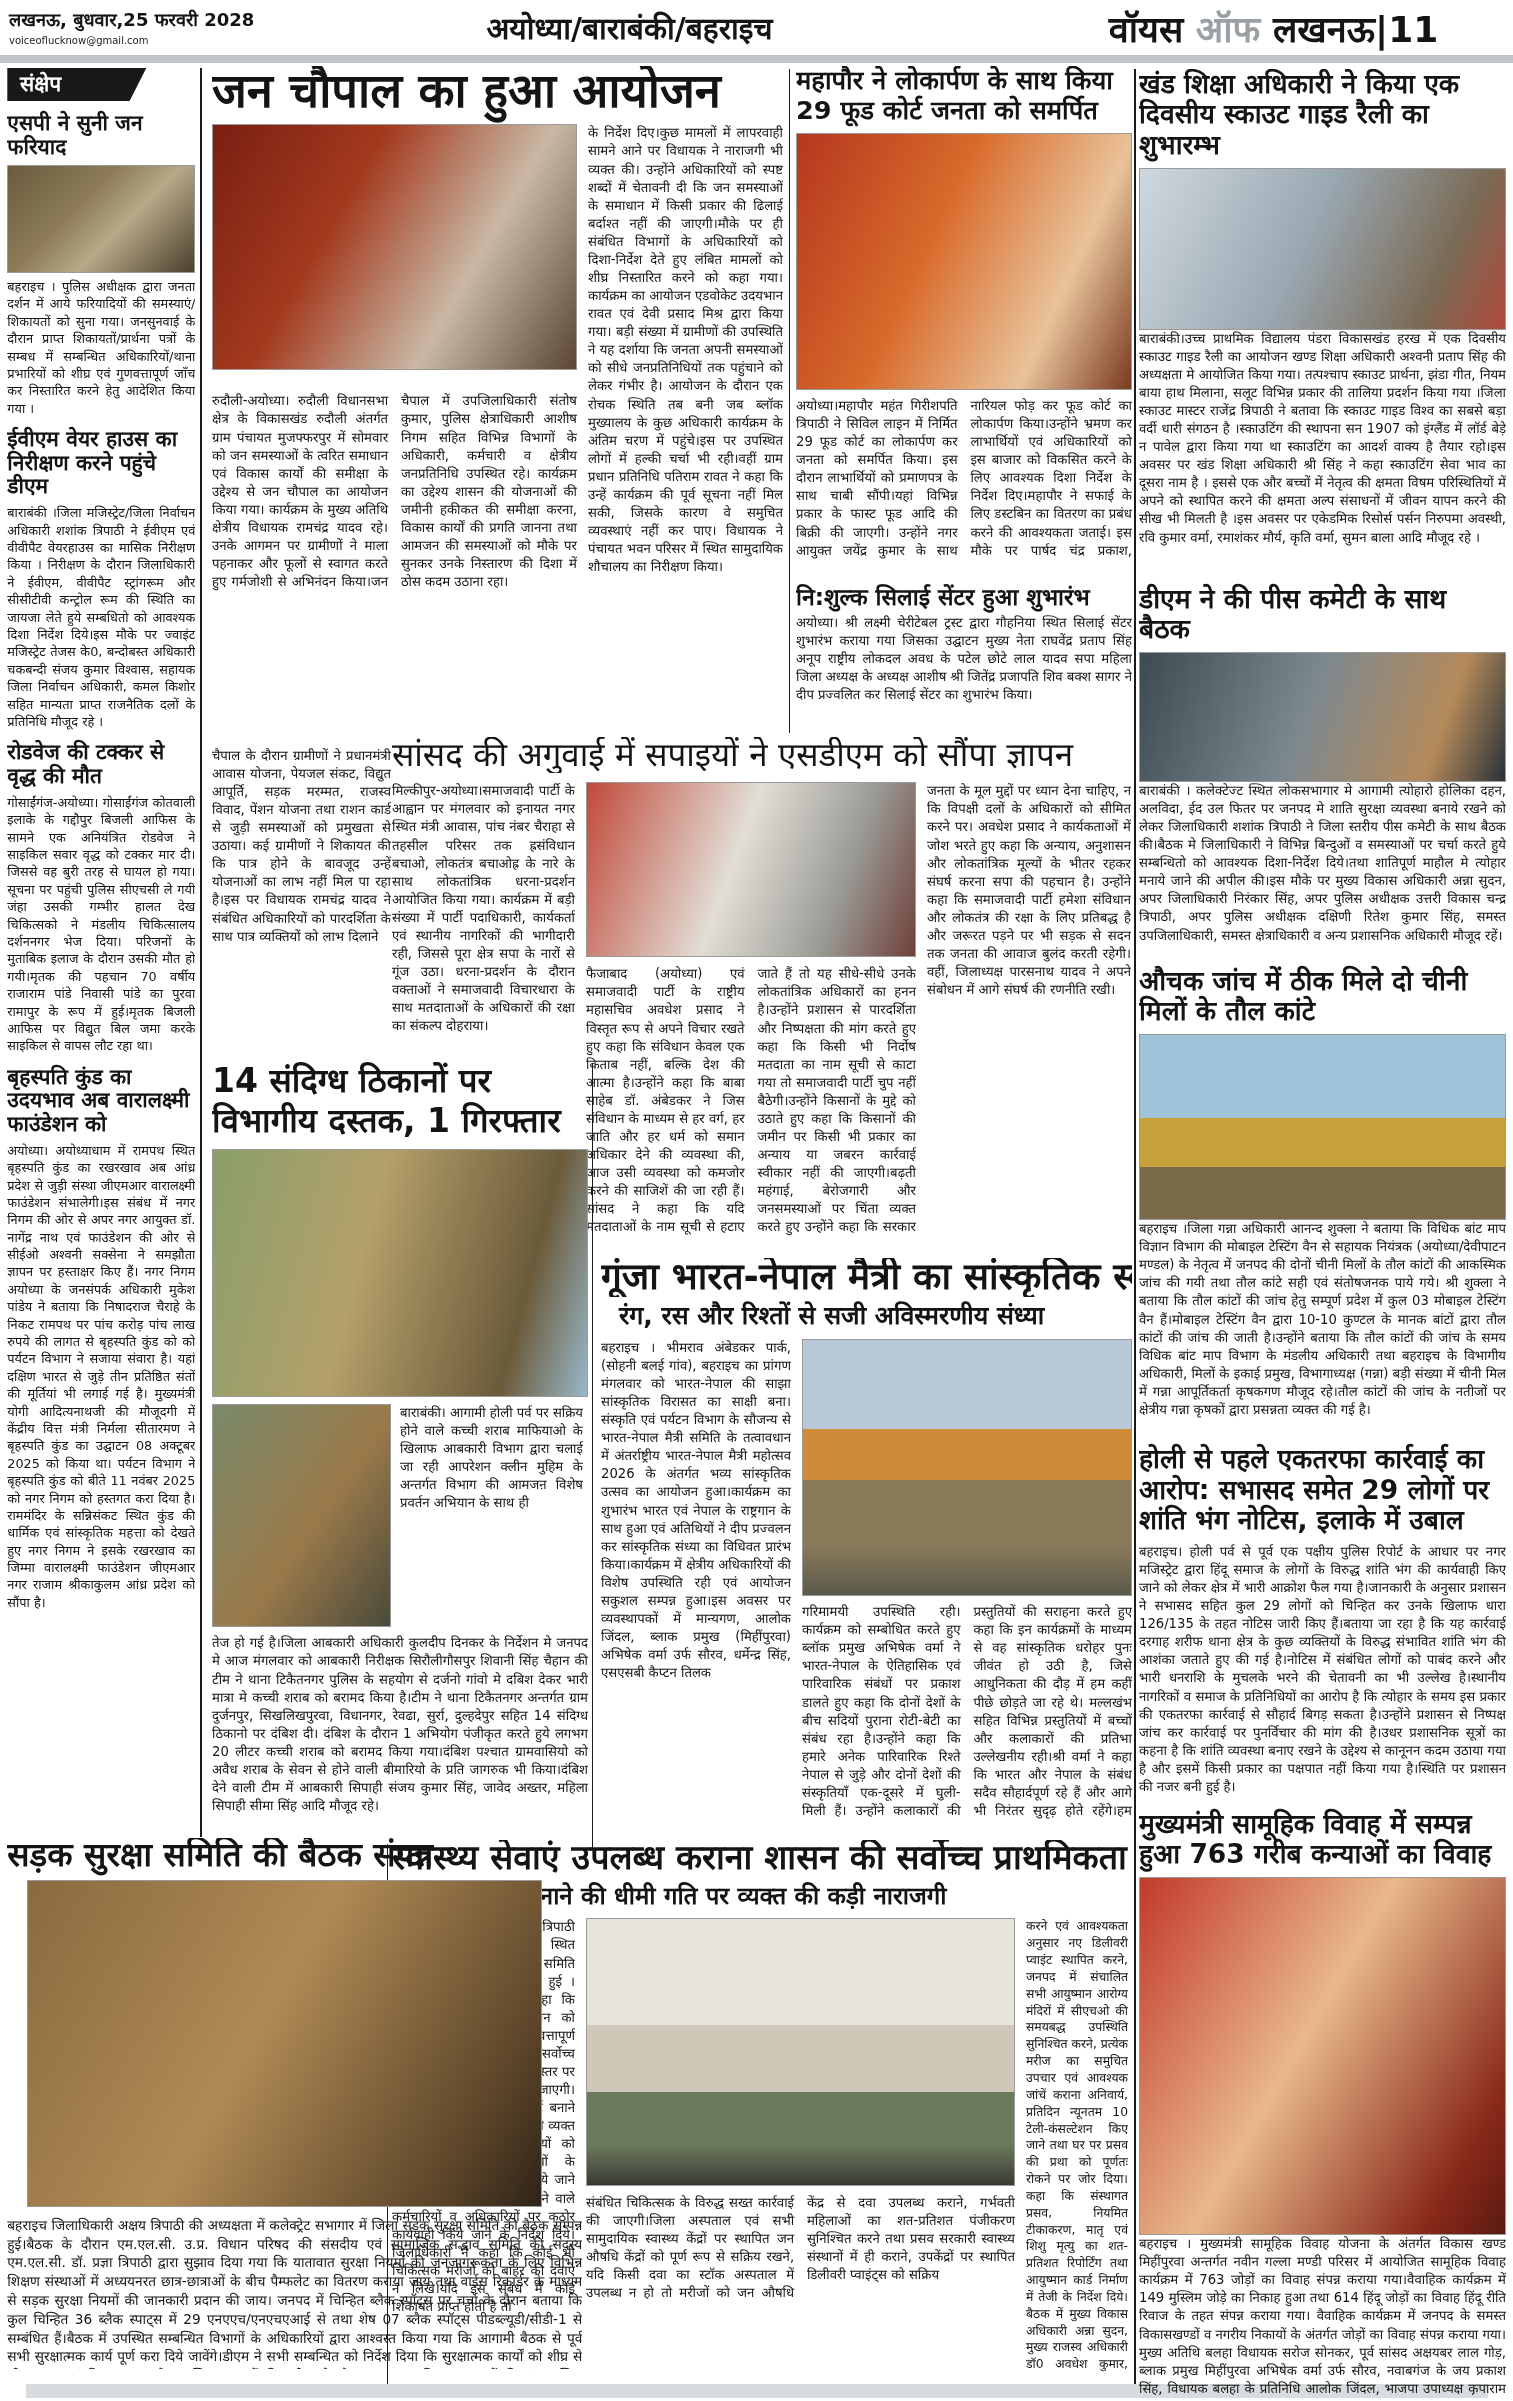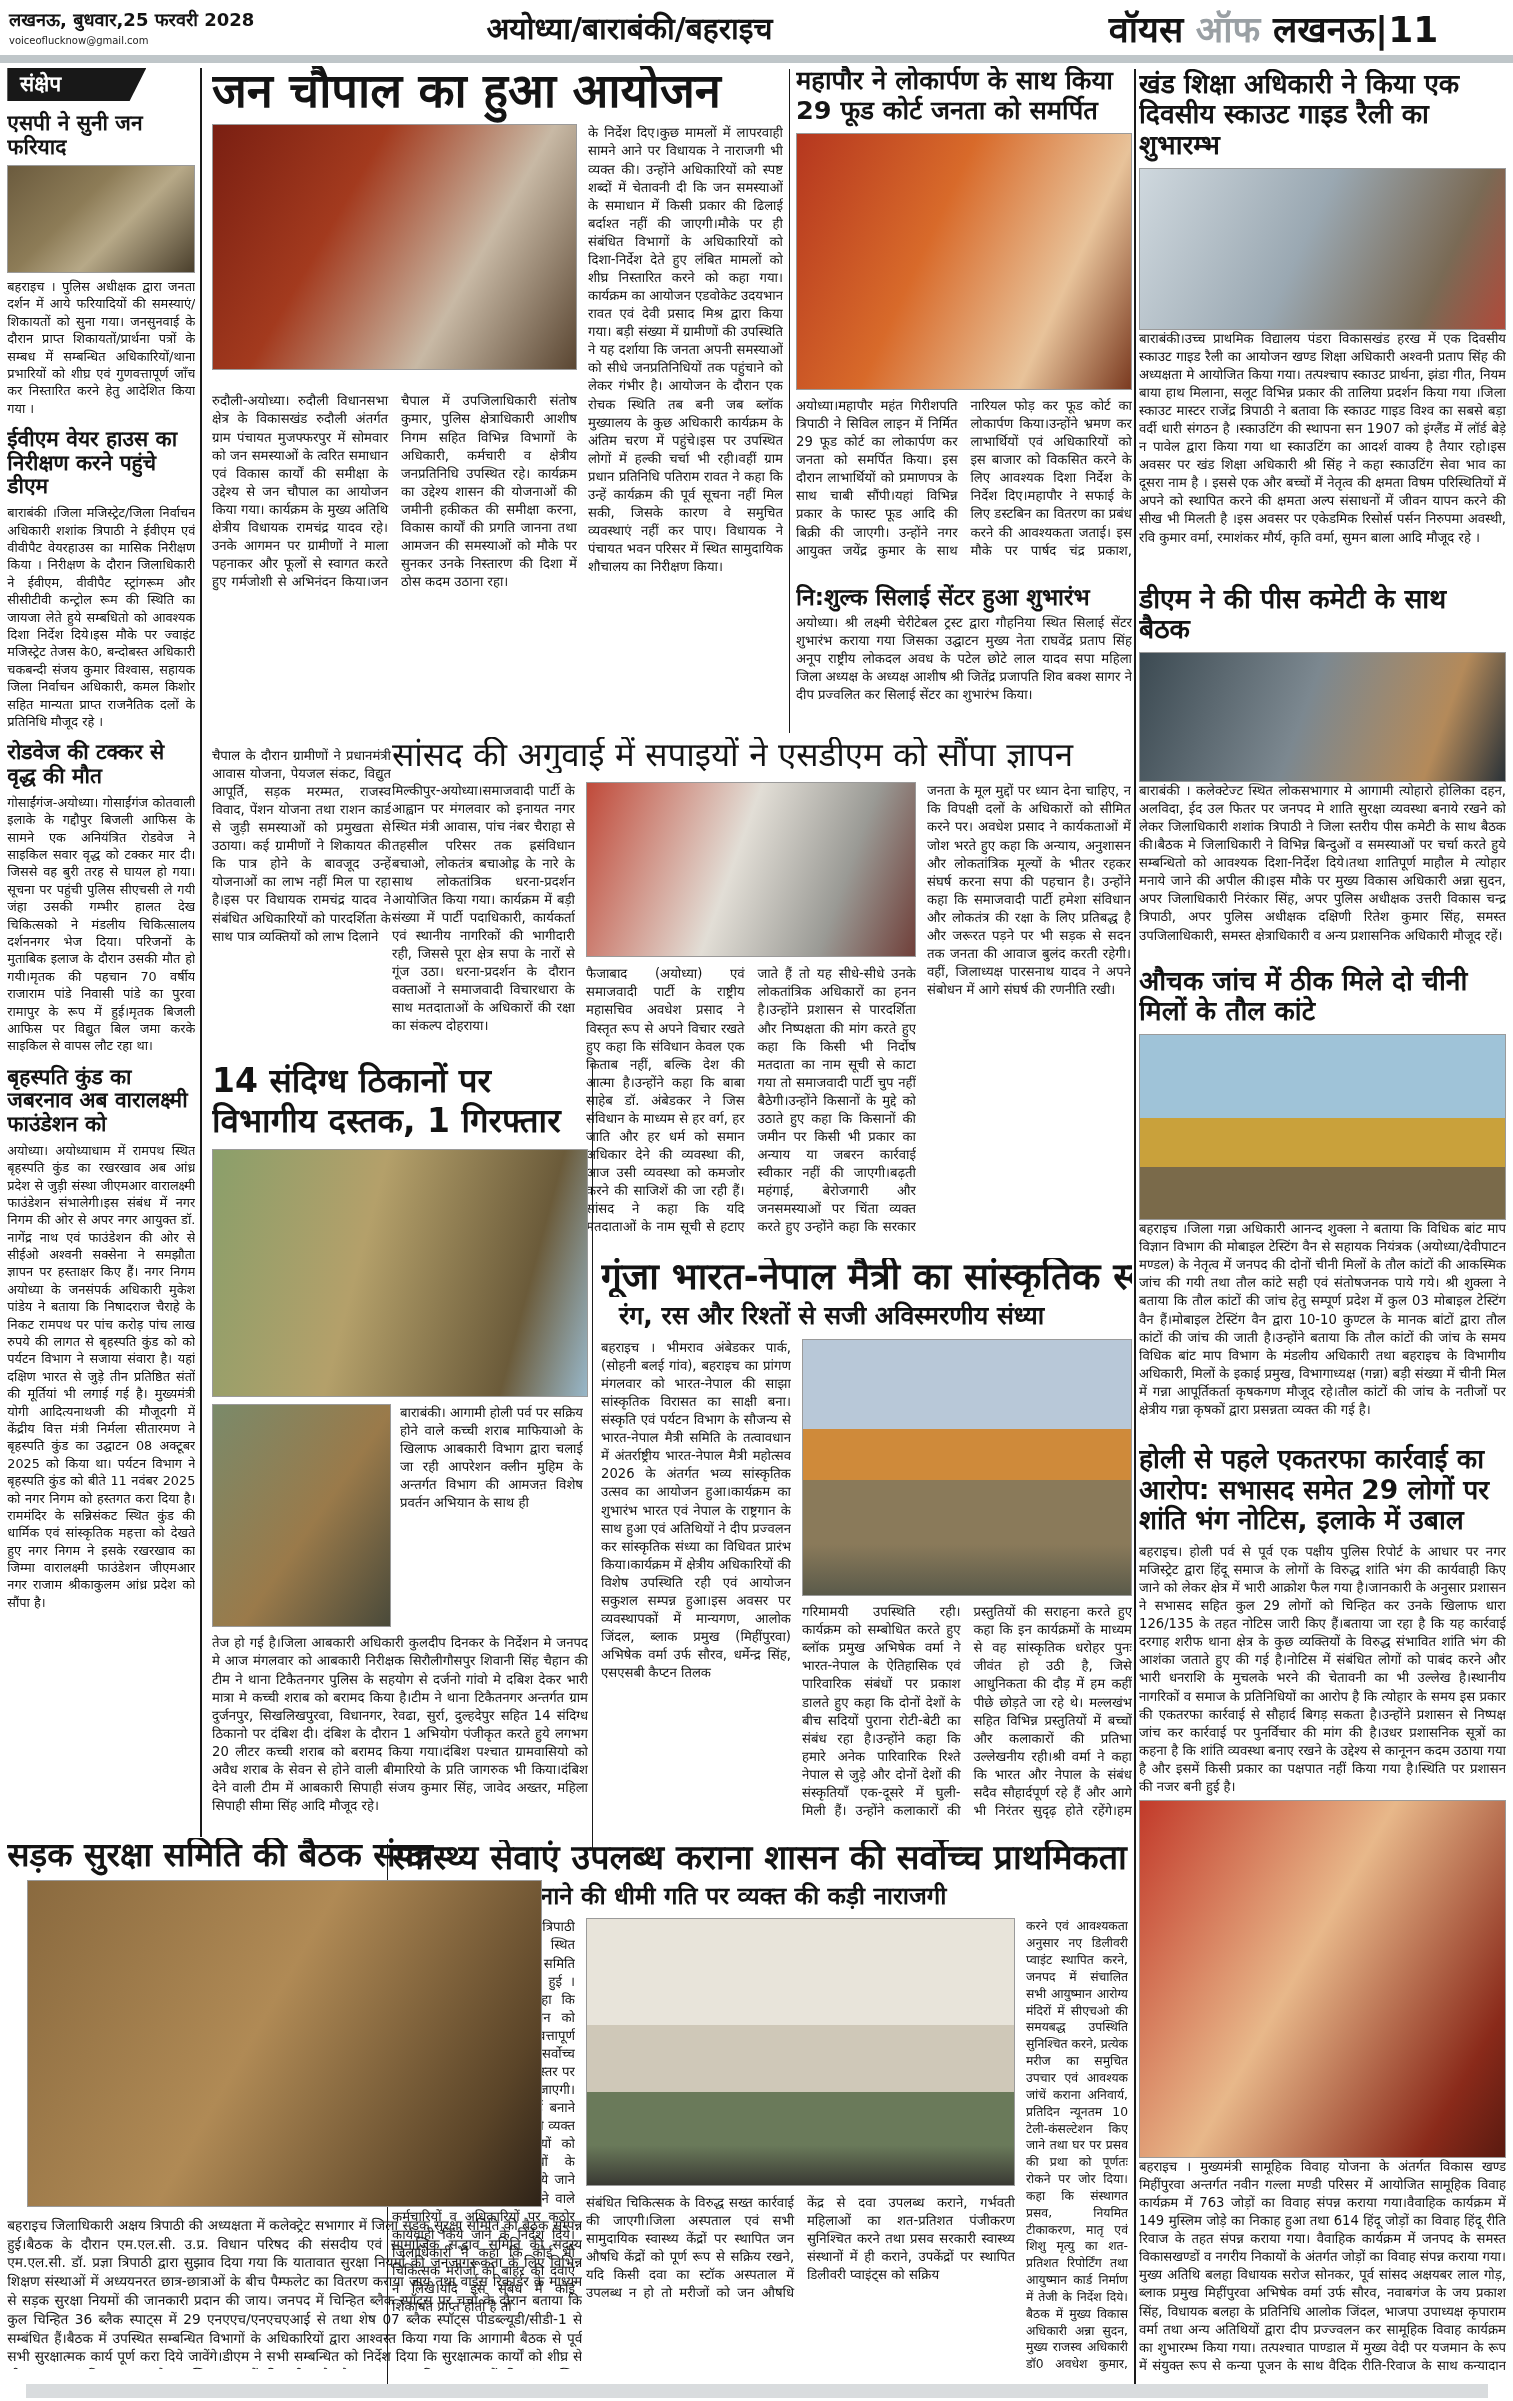--- a/index.html
+++ b/index.html
@@ -118,21 +118,21 @@
 
   <div class="abs sidebar">
     <div class="tab">संक्षेप</div>
     <div class="sb-h">एसपी ने सुनी जन फरियाद</div>
     <div class="ph p-sp"></div>
     <div class="sb-b">बहराइच । पुलिस अधीक्षक द्वारा जनता दर्शन में आये फरियादियों की समस्याएं/शिकायतों को सुना गया। जनसुनवाई के दौरान प्राप्त शिकायतों/प्रार्थना पत्रों के सम्बध में सम्बन्धित अधिकारियों/थाना प्रभारियों को शीघ्र एवं गुणवत्तापूर्ण जाँच कर निस्तारित करने हेतु आदेशित किया गया ।</div>
     <div class="sb-h">ईवीएम वेयर हाउस का निरीक्षण करने पहुंचे डीएम</div>
     <div class="sb-b">बाराबंकी ।जिला मजिस्ट्रेट/जिला निर्वाचन अधिकारी शशांक त्रिपाठी ने ईवीएम एवं वीवीपैट वेयरहाउस का मासिक निरीक्षण किया । निरीक्षण के दौरान जिलाधिकारी ने ईवीएम, वीवीपैट स्ट्रांगरूम और सीसीटीवी कन्ट्रोल रूम की स्थिति का जायजा लेते हुये सम्बधितो को आवश्यक दिशा निर्देश दिये।इस मौके पर ज्वाइंट मजिस्ट्रेट तेजस के0, बन्दोबस्त अधिकारी चकबन्दी संजय कुमार विश्वास, सहायक जिला निर्वाचन अधिकारी, कमल किशोर सहित मान्यता प्राप्त राजनैतिक दलों के प्रतिनिधि मौजूद रहे ।</div>
     <div class="sb-h">रोडवेज की टक्कर से वृद्ध की मौत</div>
     <div class="sb-b">गोसाईंगंज-अयोध्या। गोसाईंगंज कोतवाली इलाके के गद्दौपुर बिजली आफिस के सामने एक अनियंत्रित रोडवेज ने साइकिल सवार वृद्ध को टक्कर मार दी।जिससे वह बुरी तरह से घायल हो गया।सूचना पर पहुंची पुलिस सीएचसी ले गयी जंहा उसकी गम्भीर हालत देख चिकित्सको ने मंडलीय चिकित्सालय दर्शननगर भेज दिया। परिजनों के मुताबिक इलाज के दौरान उसकी मौत हो गयी।मृतक की पहचान 70 वर्षीय राजाराम पांडे निवासी पांडे का पुरवा रामापुर के रूप में हुई।मृतक बिजली आफिस पर विद्युत बिल जमा करके साइकिल से वापस लौट रहा था।</div>
-    <div class="sb-h">बृहस्पति कुंड का जबरनाव अब वारालक्ष्मी फाउंडेशन को</div>
+    <div class="sb-h">बृहस्पति कुंड का उदयभाव अब वारालक्ष्मी फाउंडेशन को</div>
     <div class="sb-b">अयोध्या। अयोध्याधाम में रामपथ स्थित बृहस्पति कुंड का रखरखाव अब आंध्र प्रदेश से जुड़ी संस्था जीएमआर वारालक्ष्मी फाउंडेशन संभालेगी।इस संबंध में नगर निगम की ओर से अपर नगर आयुक्त डॉ. नागेंद्र नाथ एवं फाउंडेशन की ओर से सीईओ अश्वनी सक्सेना ने समझौता ज्ञापन पर हस्ताक्षर किए हैं। नगर निगम अयोध्या के जनसंपर्क अधिकारी मुकेश पांडेय ने बताया कि निषादराज चैराहे के निकट रामपथ पर पांच करोड़ पांच लाख रुपये की लागत से बृहस्पति कुंड को को पर्यटन विभाग ने सजाया संवारा है। यहां दक्षिण भारत से जुड़े तीन प्रतिष्ठित संतों की मूर्तियां भी लगाई गई है। मुख्यमंत्री योगी आदित्यनाथजी की मौजूदगी में केंद्रीय वित्त मंत्री निर्मला सीतारमण ने बृहस्पति कुंड का उद्घाटन 08 अक्टूबर 2025 को किया था। पर्यटन विभाग ने बृहस्पति कुंड को बीते 11 नवंबर 2025 को नगर निगम को हस्तगत करा दिया है। राममंदिर के सन्निसंकट स्थित कुंड की धार्मिक एवं सांस्कृतिक महत्ता को देखते हुए नगर निगम ने इसके रखरखाव का जिम्मा वारालक्ष्मी फाउंडेशन जीएमआर नगर राजाम श्रीकाकुलम आंध्र प्रदेश को सौंपा है।</div>
   </div>
 
   <div class="abs jan">
     <div class="h-jan">जन चौपाल का हुआ आयोजन</div>
     <div class="jan-row">
       <div class="jan-left">
         <div class="ph p-chaupal"></div>
         <div class="bt c2 jan-2col">रुदौली-अयोध्या। रुदौली विधानसभा क्षेत्र के विकासखंड रुदौली अंतर्गत ग्राम पंचायत मुजफ्फरपुर में सोमवार को जन समस्याओं के त्वरित समाधान एवं विकास कार्यों की समीक्षा के उद्देश्य से जन चौपाल का आयोजन किया गया। कार्यक्रम के मुख्य अतिथि क्षेत्रीय विधायक रामचंद्र यादव रहे।उनके आगमन पर ग्रामीणों ने माला पहनाकर और फूलों से स्वागत करते हुए गर्मजोशी से अभिनंदन किया।जन चैपाल में उपजिलाधिकारी संतोष कुमार, पुलिस क्षेत्राधिकारी आशीष निगम सहित विभिन्न विभागों के अधिकारी, कर्मचारी व क्षेत्रीय जनप्रतिनिधि उपस्थित रहे। कार्यक्रम का उद्देश्य शासन की योजनाओं की जमीनी हकीकत की समीक्षा करना, विकास कार्यों की प्रगति जानना तथा आमजन की समस्याओं को मौके पर सुनकर उनके निस्तारण की दिशा में ठोस कदम उठाना रहा।</div>
         <div class="bt jan-tail">चैपाल के दौरान ग्रामीणों ने प्रधानमंत्री आवास योजना, पेयजल संकट, विद्युत आपूर्ति, सड़क मरम्मत, राजस्व विवाद, पेंशन योजना तथा राशन कार्ड से जुड़ी समस्याओं को प्रमुखता से उठाया। कई ग्रामीणों ने शिकायत की कि पात्र होने के बावजूद उन्हें योजनाओं का लाभ नहीं मिल पा रहा है।इस पर विधायक रामचंद्र यादव ने संबंधित अधिकारियों को पारदर्शिता के साथ पात्र व्यक्तियों को लाभ दिलाने</div>
@@ -209,18 +209,19 @@
     <div class="ph p-peace"></div>
     <div class="rc-b rb2">बाराबंकी । कलेक्टेज्ट स्थित लोकसभागार मे आगामी त्योहारो होलिका दहन, अलविदा, ईद उल फितर पर जनपद मे शाति सुरक्षा व्यवस्था बनाये रखने को लेकर जिलाधिकारी शशांक त्रिपाठी ने जिला स्तरीय पीस कमेटी के साथ बैठक की।बैठक मे जिलाधिकारी ने विभिन्न बिन्दुओं व समस्याओं पर चर्चा करते हुये सम्बन्धितो को आवश्यक दिशा-निर्देश दिये।तथा शातिपूर्ण माहौल मे त्योहार मनाये जाने की अपील की।इस मौके पर मुख्य विकास अधिकारी अन्ना सुदन, अपर जिलाधिकारी निरंकार सिंह, अपर पुलिस अधीक्षक उत्तरी विकास चन्द्र त्रिपाठी, अपर पुलिस अधीक्षक दक्षिणी रितेश कुमार सिंह, समस्त उपजिलाधिकारी, समस्त क्षेत्राधिकारी व अन्य प्रशासनिक अधिकारी मौजूद रहें।</div>
 
     <div class="rc-h">औचक जांच में ठीक मिले दो चीनी मिलों के तौल कांटे</div>
     <div class="ph p-crane"></div>
     <div class="rc-b rb3">बहराइच ।जिला गन्ना अधिकारी आनन्द शुक्ला ने बताया कि विधिक बांट माप विज्ञान विभाग की मोबाइल टेस्टिंग वैन से सहायक नियंत्रक (अयोध्या/देवीपाटन मण्डल) के नेतृत्व में जनपद की दोनों चीनी मिलों के तौल कांटों की आकस्मिक जांच की गयी तथा तौल कांटे सही एवं संतोषजनक पाये गये। श्री शुक्ला ने बताया कि तौल कांटों की जांच हेतु सम्पूर्ण प्रदेश में कुल 03 मोबाइल टेस्टिंग वैन हैं।मोबाइल टेस्टिंग वैन द्वारा 10-10 कुण्टल के मानक बांटों द्वारा तौल कांटों की जांच की जाती है।उन्होंने बताया कि तौल कांटों की जांच के समय विधिक बांट माप विभाग के मंडलीय अधिकारी तथा बहराइच के विभागीय अधिकारी, मिलों के इकाई प्रमुख, विभागाध्यक्ष (गन्ना) बड़ी संख्या में चीनी मिल में गन्ना आपूर्तिकर्ता कृषकगण मौजूद रहे।तौल कांटों की जांच के नतीजों पर क्षेत्रीय गन्ना कृषकों द्वारा प्रसन्नता व्यक्त की गई है।</div>
 
     <div class="rc-h">होली से पहले एकतरफा कार्रवाई का आरोप: सभासद समेत 29 लोगों पर शांति भंग नोटिस, इलाके में उबाल</div>
     <div class="rc-b rb4">बहराइच। होली पर्व से पूर्व एक पक्षीय पुलिस रिपोर्ट के आधार पर नगर मजिस्ट्रेट द्वारा हिंदू समाज के लोगों के विरुद्ध शांति भंग की कार्यवाही किए जाने को लेकर क्षेत्र में भारी आक्रोश फैल गया है।जानकारी के अनुसार प्रशासन ने सभासद सहित कुल 29 लोगों को चिन्हित कर उनके खिलाफ धारा 126/135 के तहत नोटिस जारी किए हैं।बताया जा रहा है कि यह कार्रवाई दरगाह शरीफ थाना क्षेत्र के कुछ व्यक्तियों के विरुद्ध संभावित शांति भंग की आशंका जताते हुए की गई है।नोटिस में संबंधित लोगों को पाबंद करने और भारी धनराशि के मुचलके भरने की चेतावनी का भी उल्लेख है।स्थानीय नागरिकों व समाज के प्रतिनिधियों का आरोप है कि त्योहार के समय इस प्रकार की एकतरफा कार्रवाई से सौहार्द बिगड़ सकता है।उन्होंने प्रशासन से निष्पक्ष जांच कर कार्रवाई पर पुनर्विचार की मांग की है।उधर प्रशासनिक सूत्रों का कहना है कि शांति व्यवस्था बनाए रखने के उद्देश्य से कानूनन कदम उठाया गया है और इसमें किसी प्रकार का पक्षपात नहीं किया गया है।स्थिति पर प्रशासन की नजर बनी हुई है।</div>
 
+    <div class="rc-h">मुख्यमंत्री सामूहिक विवाह में सम्पन्न हुआ 763 गरीब कन्याओं का विवाह</div>
     <div class="ph p-wed"></div>
     <div class="rc-b rb5">बहराइच । मुख्यमंत्री सामूहिक विवाह योजना के अंतर्गत विकास खण्ड मिहींपुरवा अन्तर्गत नवीन गल्ला मण्डी परिसर में आयोजित सामूहिक विवाह कार्यक्रम में 763 जोड़ों का विवाह संपन्न कराया गया।वैवाहिक कार्यक्रम में 149 मुस्लिम जोड़े का निकाह हुआ तथा 614 हिंदू जोड़ों का विवाह हिंदू रीति रिवाज के तहत संपन्न कराया गया। वैवाहिक कार्यक्रम में जनपद के समस्त विकासखण्डों व नगरीय निकायों के अंतर्गत जोड़ों का विवाह संपन्न कराया गया। मुख्य अतिथि बलहा विधायक सरोज सोनकर, पूर्व सांसद अक्षयबर लाल गोड़, ब्लाक प्रमुख मिहींपुरवा अभिषेक वर्मा उर्फ सौरव, नवाबगंज के जय प्रकाश सिंह, विधायक बलहा के प्रतिनिधि आलोक जिंदल, भाजपा उपाध्यक्ष कृपाराम वर्मा तथा अन्य अतिथियों द्वारा दीप प्रज्ज्वलन कर सामूहिक विवाह कार्यक्रम का शुभारम्भ किया गया। तत्पश्चात पाण्डाल में मुख्य वेदी पर यजमान के रूप में संयुक्त रूप से कन्या पूजन के साथ वैदिक रीति-रिवाज के साथ कन्यादान किया गया।इस अवसर पर जिला विकास अधिकारी राज कुमार, पीडी डीआरडीए मनीष कुमार, एसडीएम राम दयाल, पुलिस क्षेत्राधिकारी प्रद्युम्न सिंह, तहसीलदार धर्मेंद्र कुमार, बीडीओ मिहींपुरवा विनोद यादव, समाज कल्याण अधिकारी श्रद्धा पाण्डेय, मोतीपुर थानाध्यक्ष आनन्द चौरसिया, मिहींपुरवा चौकी प्रभारी अशोक सिंह, विभिन्न व्यवस्थाओं के लिए नामित अधिकारी, खण्ड विकास अधिकारी, गणमान्य व संभ्रान्तजन तथा बड़ी संख्या में वर-वधू के रिश्तेदार व ईष्टमित्र मौजूद रहे। विधायक बलहा श्रीमती सरोज सोनकर ने अन्य अतिथियों के साथ कन्याओं को सामग्री एवं प्रमाण पत्र का वितरण किया तथा लोक कलाकारों को नकद धनराशि भेंट कर उत्साह वर्द्धन किया।</div>
   </div>
 
 </div>
 
 
 </body></html>

